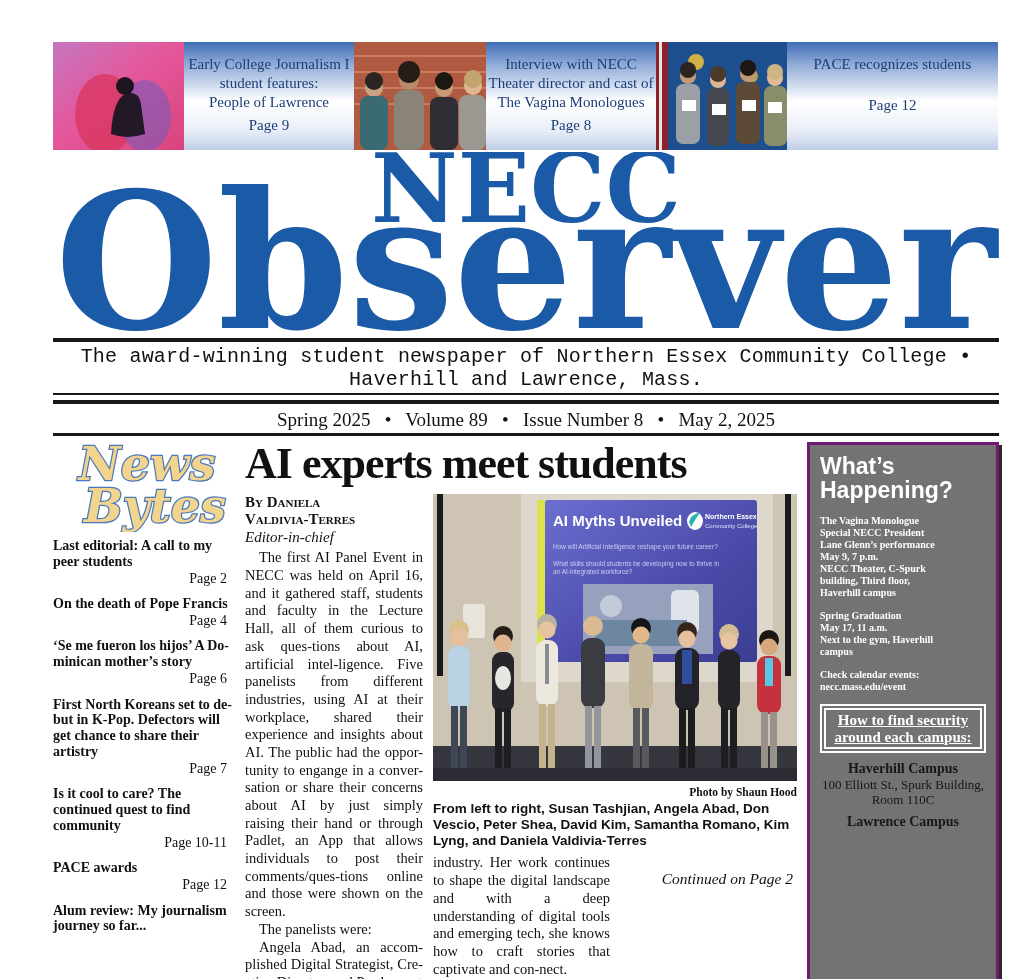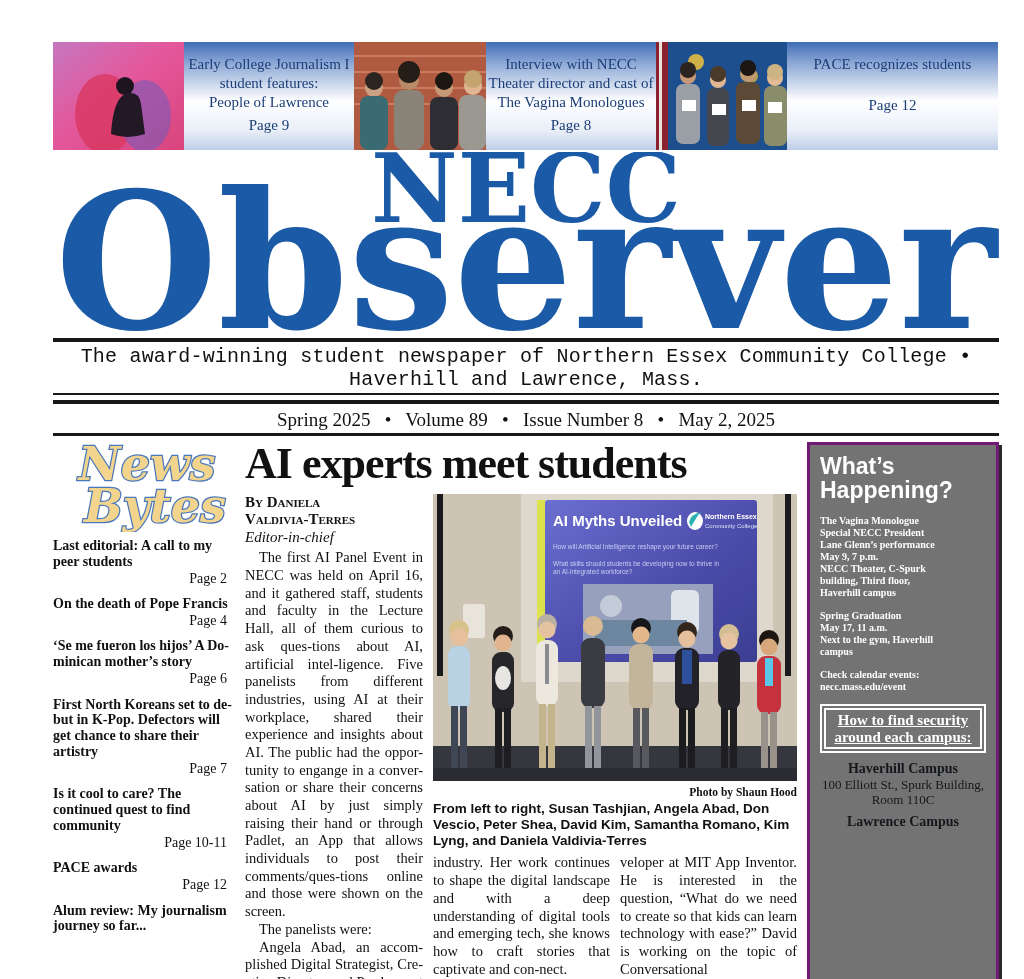--- a/index.html
+++ b/index.html
@@ -324,23 +324,20 @@
           </svg>
           <div class="credit">Photo by Shaun Hood</div>
           <div class="caption">From left to right, Susan Tashjian, Angela Abad, Don Vescio, Peter Shea, David Kim, Samantha Romano, Kim Lyng, and Daniela Valdivia-Terres</div>
 
           <div class="two-cols">
             <div class="colC bodytext">
               <p>industry. Her work continues to shape the digital landscape and with a deep understanding of digital tools and emerging tech, she knows how to craft stories that captivate and con-nect.</p>
               <p class="ind">David Kim, a software de-</p>
             </div>
             <div class="colD">
-              <div class="bodytext">
-                <p>veloper at MIT App Inventor. He is interested in the question, “What do we need to create so that kids can learn technology with ease?” David is working on the topic of Conversational</p>
-              </div>
               <div class="continued">Continued on Page 2</div>
             </div>
           </div>
         </div>
       </div>
     </section>
 
     <aside class="happening">
       <div class="wh-title">What’s Happening?</div>
       <div class="event">The Vagina Monologue

